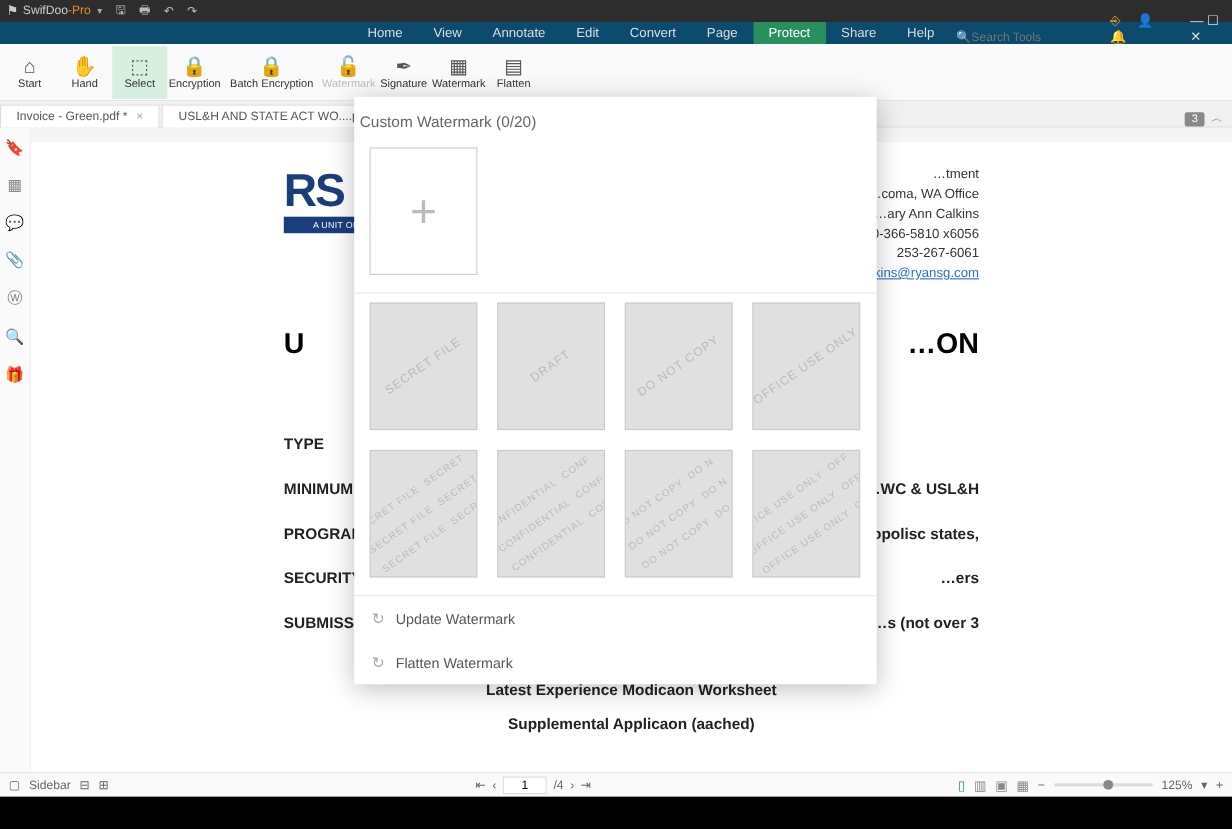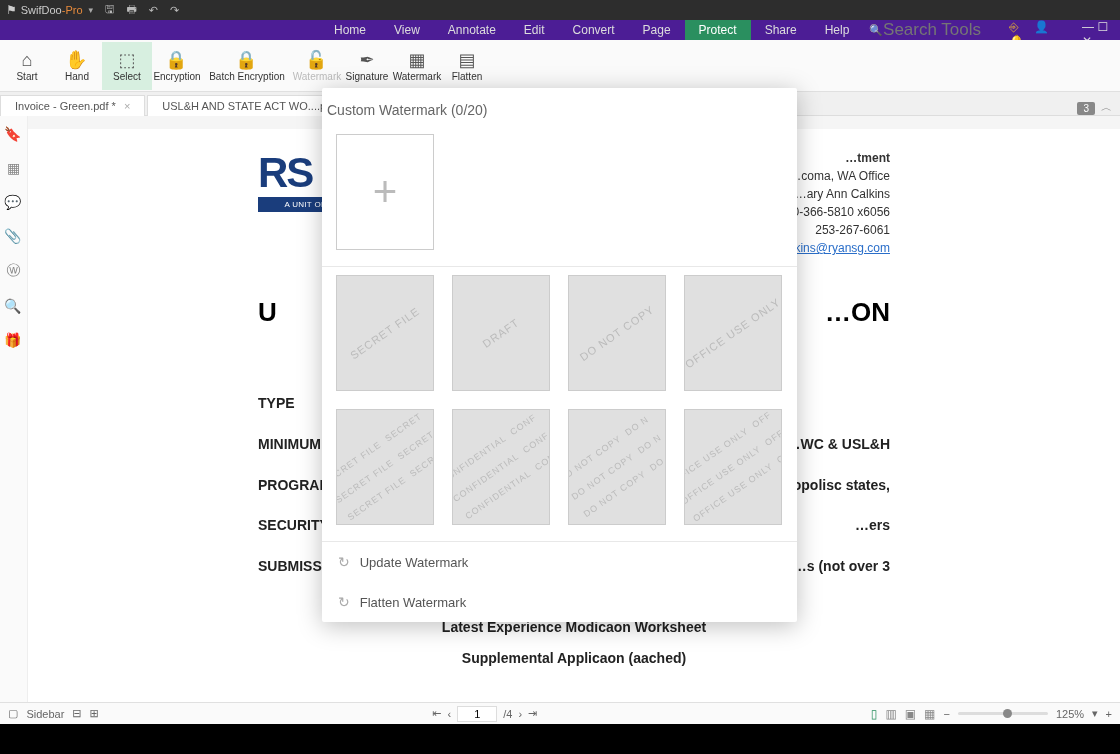--- a/index.html
+++ b/index.html
@@ -4,25 +4,25 @@
 <style>
 *{margin:0;padding:0;box-sizing:border-box;font-family:"Segoe UI",Arial,sans-serif}
 body{width:1120px;height:754px;overflow:hidden;background:#000;position:relative}
 .app{width:1120px;height:724px;background:#fff;display:flex;flex-direction:column}
 .titlebar{height:20px;background:#2d2d2d;color:#ccc;display:flex;align-items:center;font-size:11px;padding:0 6px}
 .titlebar .logo-icon{margin-right:4px;font-size:12px}
 .titlebar .app-name span.pro{color:#e68a3c}
 .titlebar .spacer{flex:1}
 .titlebar .dd{margin:0 6px;color:#aaa;font-size:9px}
 .titlebar .tb-icon{margin:0 6px;color:#bbb;cursor:pointer}
-.menubar{height:20px;background:#4c1d95;color:#ddd;display:flex;align-items:flex-start;font-size:12px;padding-left:320px}
+.menubar{height:20px;background:#0c4a6e;color:#ddd;display:flex;align-items:flex-end;font-size:12px;padding-left:320px}
 .menubar .mitem{padding:3px 14px;cursor:pointer}
 .menubar .mitem.active{background:#2a8f5f;color:#fff}
 .menubar .search{margin-left:6px;display:flex;align-items:center;color:#999;font-size:11px}
-.menubar .search input{background:transparent;border:none;color:#999;width:120px;font-size:17px}
+.menubar .search input{background:transparent;border:none;color:#999;width:120px;font-size:11px}
 .menubar .spacer{flex:1}
 .menubar .right-icons span{margin:0 6px;color:#bbb;cursor:pointer;font-size:12px}
 .toolbar{height:52px;background:#fafafa;border-bottom:1px solid #e0e0e0;display:flex;align-items:center;padding:0 2px}
 .tool{width:50px;height:48px;display:flex;flex-direction:column;align-items:center;justify-content:center;cursor:pointer;font-size:10px;color:#333}
 .tool.wide{width:90px}
 .tool.active{background:#d7efe0}
 .tool.disabled{color:#bbb}
 .tool .ticon{font-size:18px;height:22px;display:flex;align-items:center;color:#555}
 .tool.disabled .ticon{color:#ccc}
 .tabs{height:24px;background:#f0f0f0;display:flex;align-items:flex-end;border-bottom:1px solid #ddd;font-size:11px}
@@ -172,21 +172,21 @@
     </div>
 
     <div class="doc">
       <div class="page">
         <div class="doc-hdr">
           <div class="logo">
             <div class="rs">RS</div>
             <div class="bar">A UNIT OF RSG UN</div>
           </div>
           <div class="dept">
-            <div style="font-weight:700">…tment</div>
+            <div style="font-weight:400">…tment</div>
             <div>…coma, WA Office</div>
             <div>…ary Ann Calkins</div>
             <div>800-366-5810 x6056</div>
             <div>253-267-6061</div>
             <div class="link">mcalkins@ryansg.com</div>
           </div>
         </div>
         <div class="doc-title">
             <span style="float:left">U</span>
             <span style="float:right">…ON</span>

